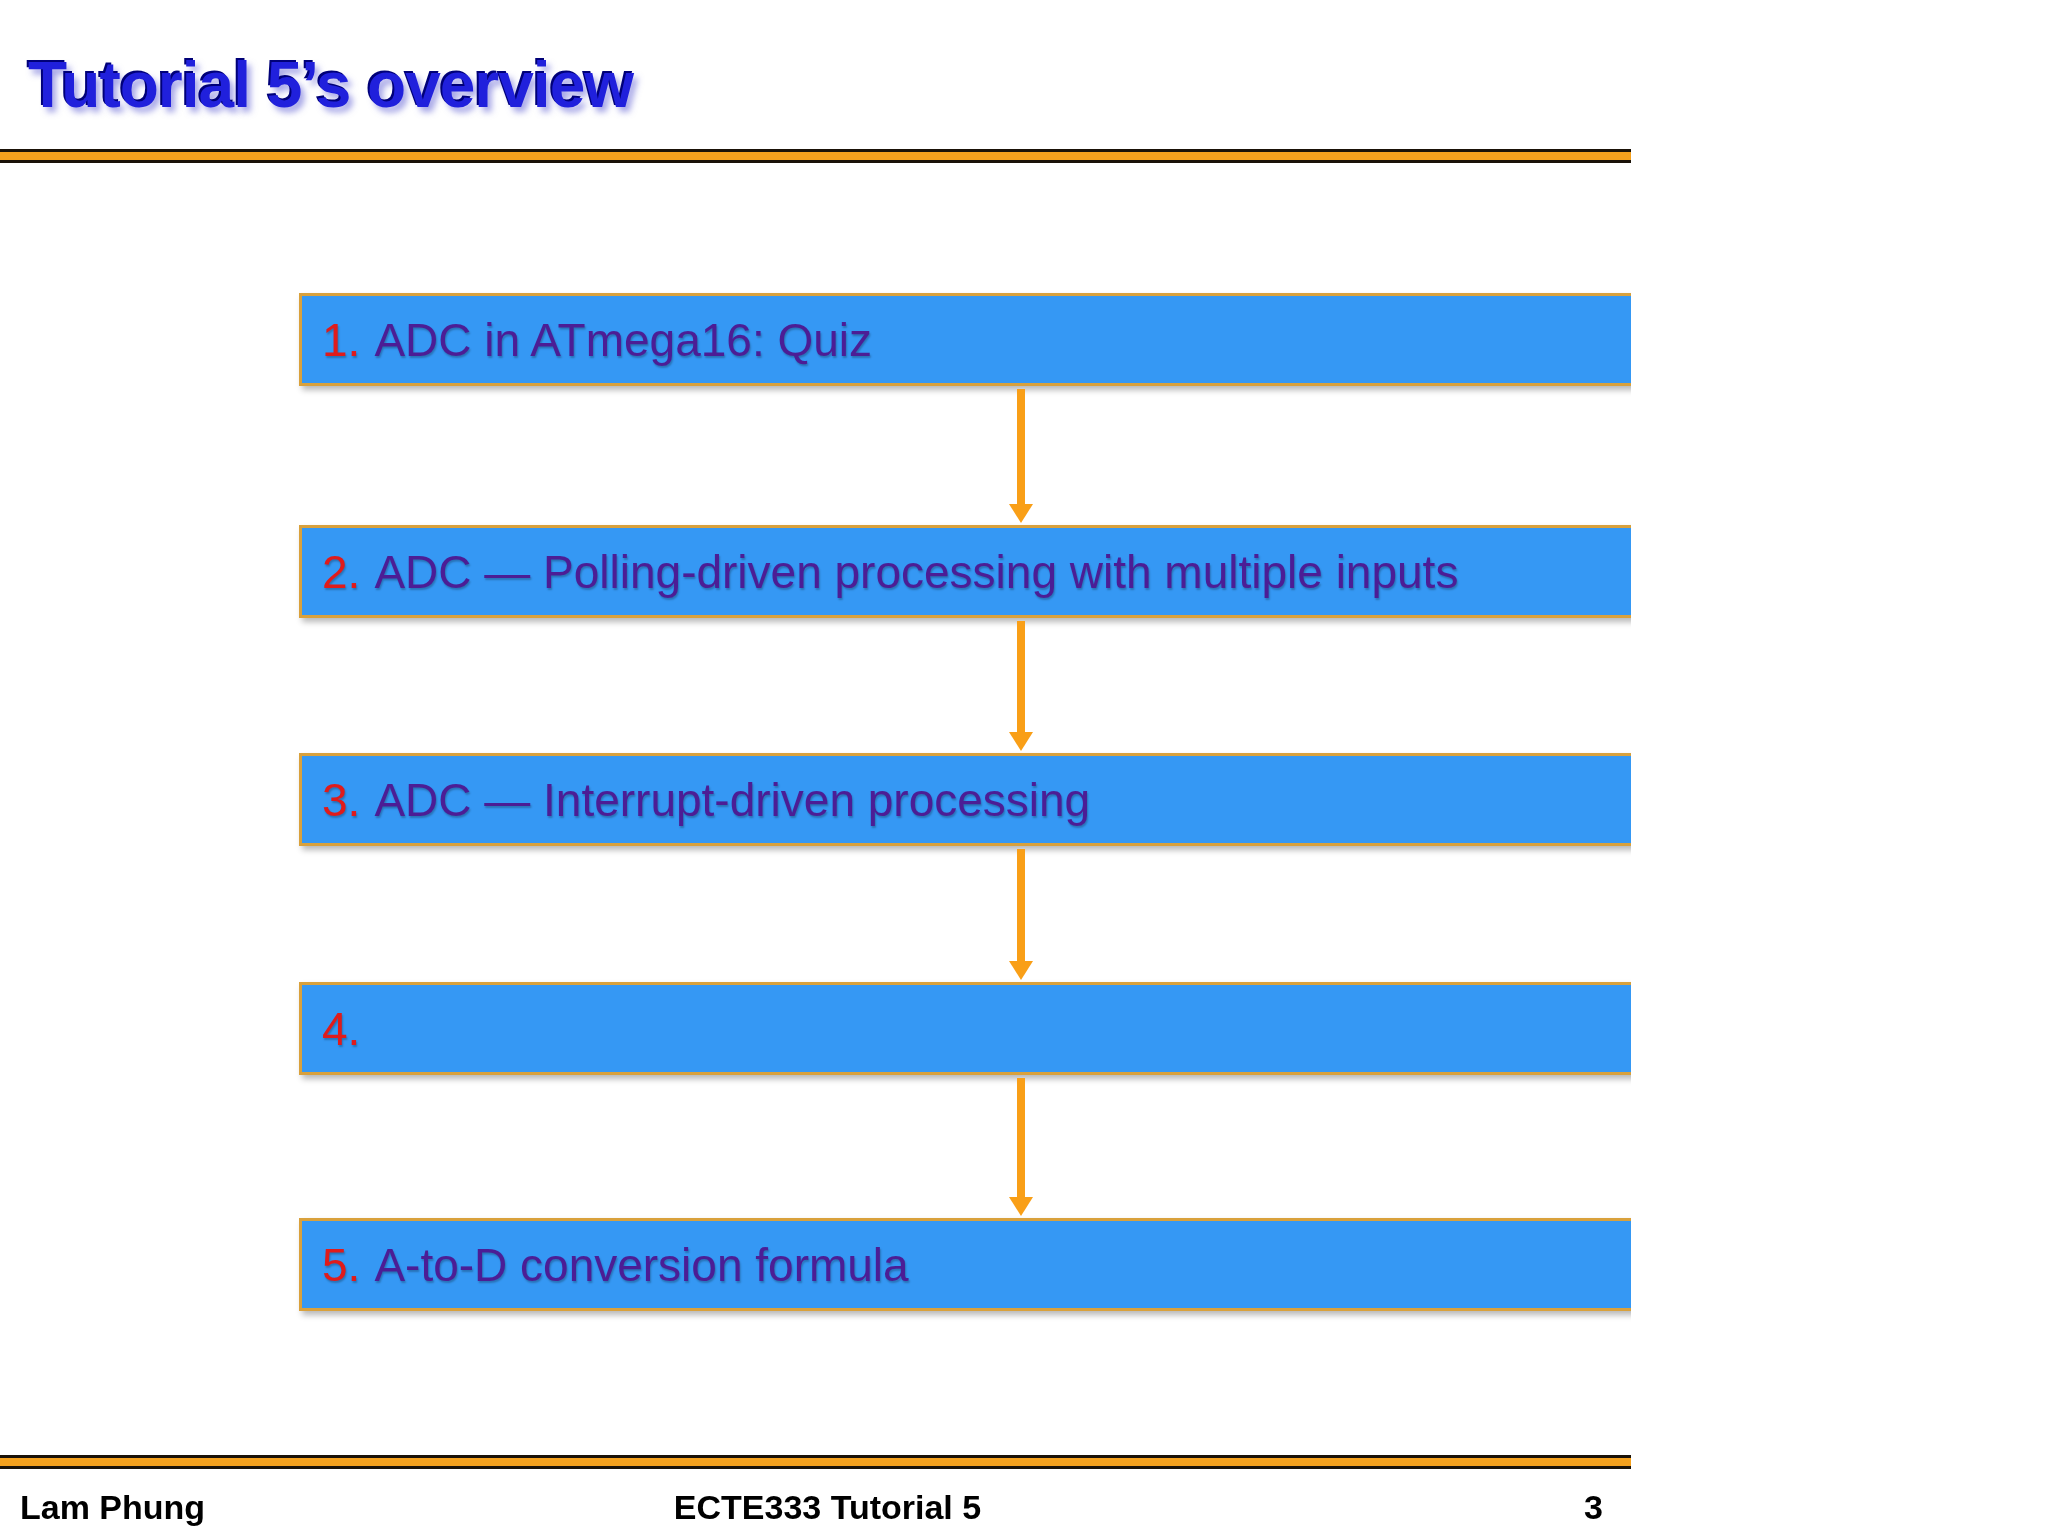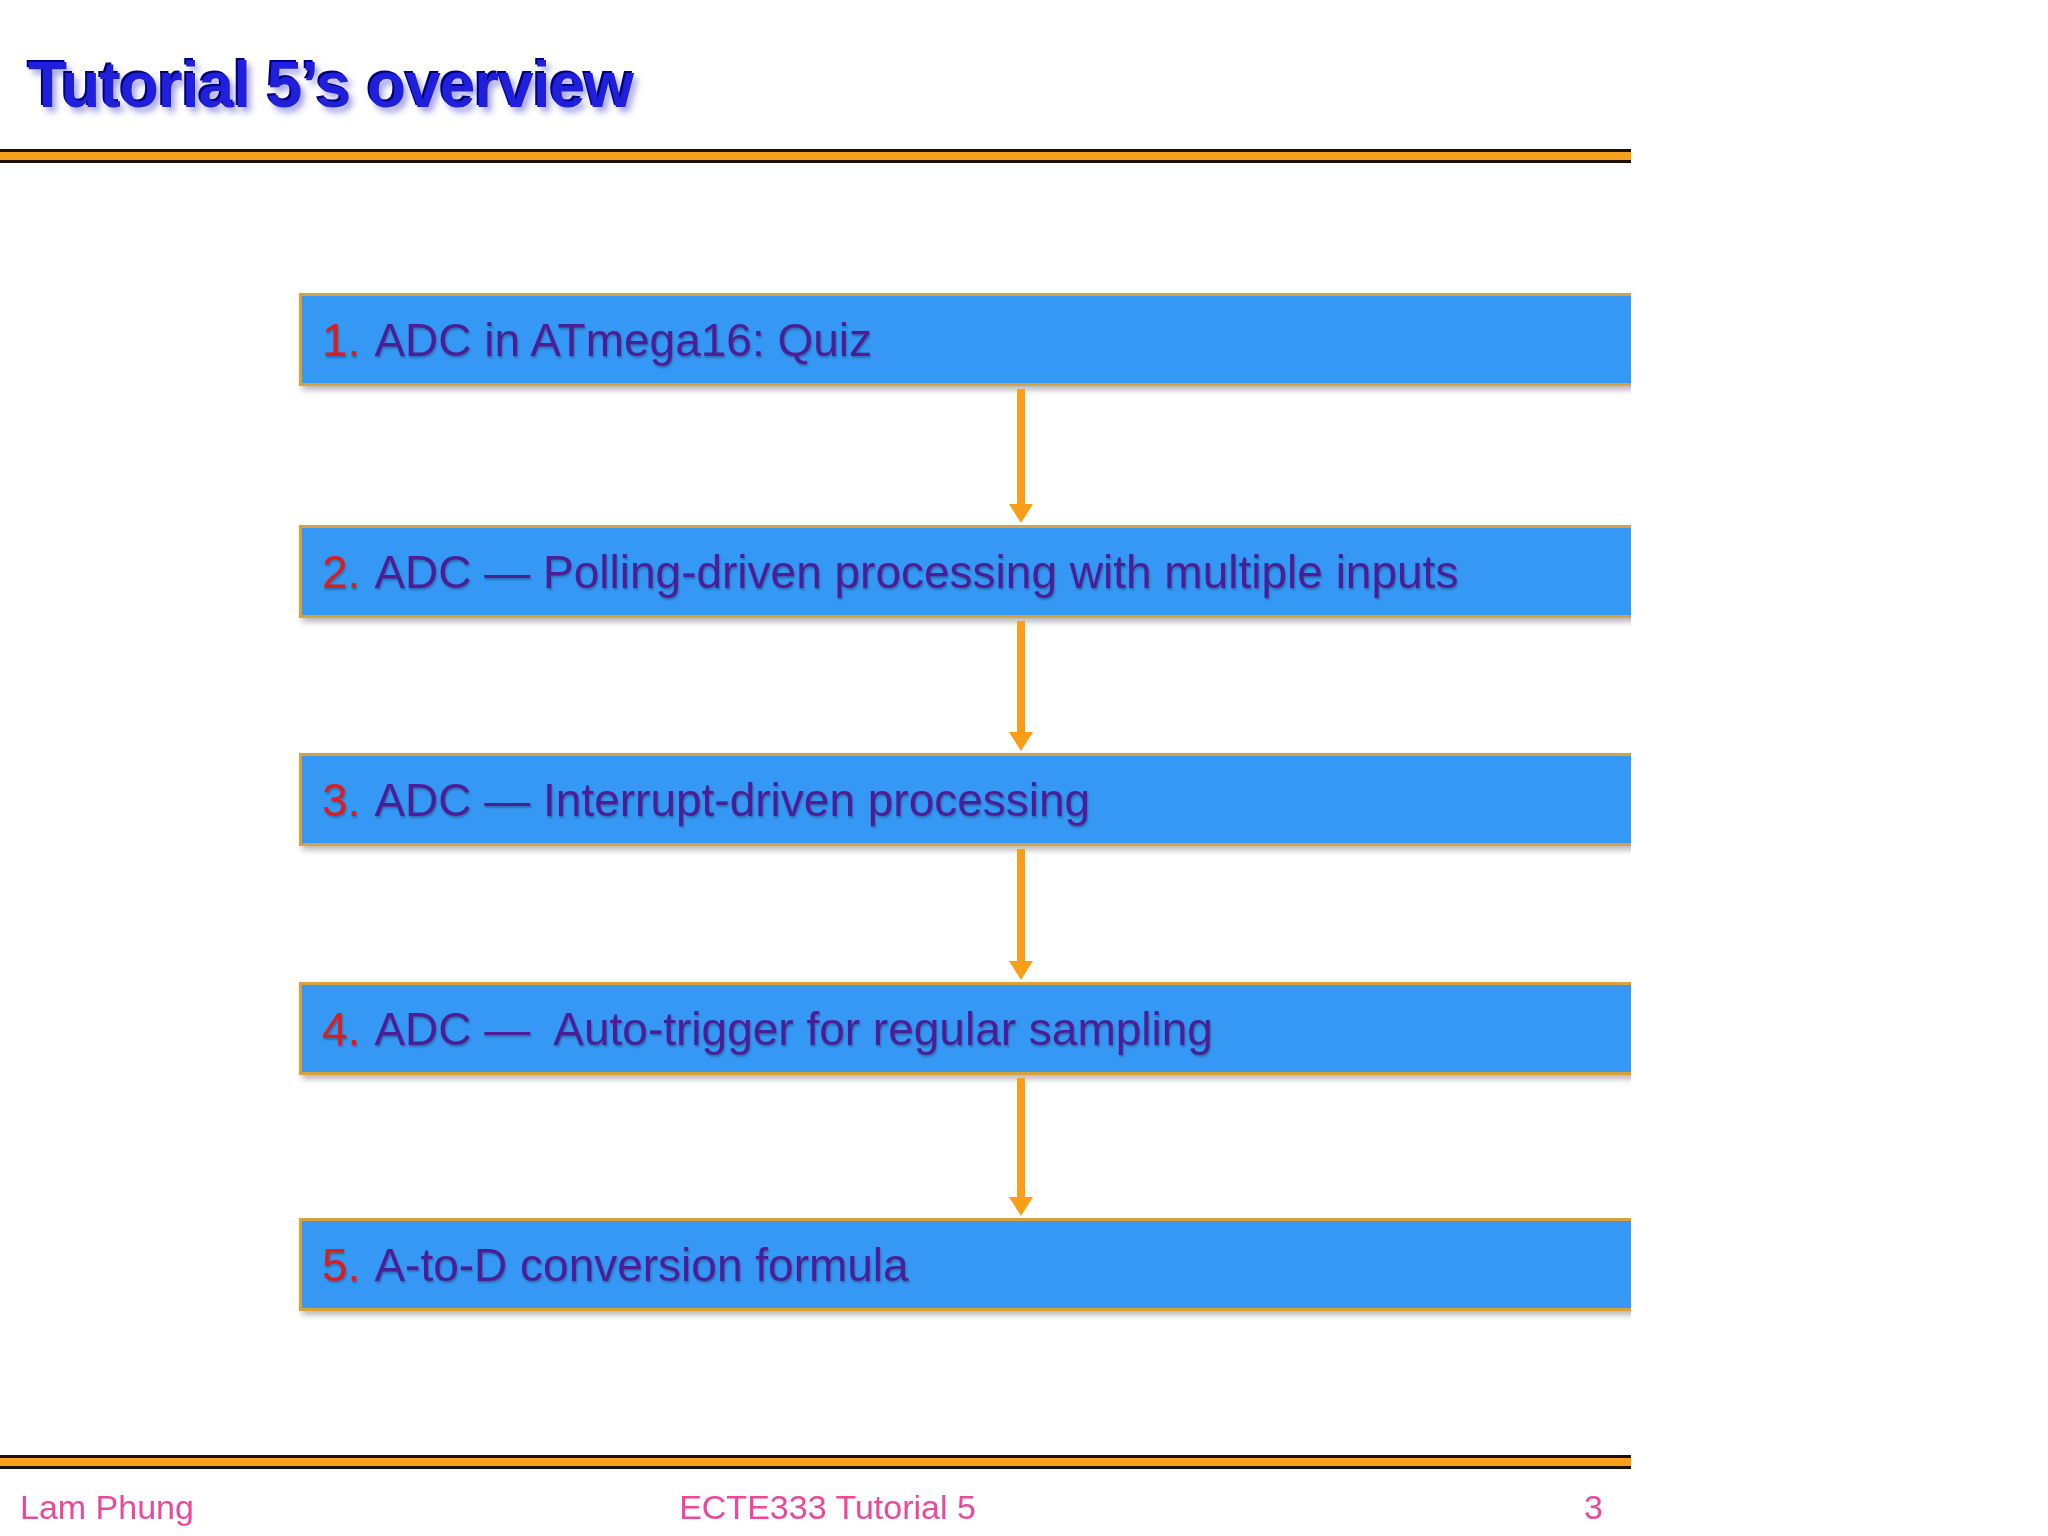--- a/index.html
+++ b/index.html
@@ -70,21 +70,21 @@
     border-top:19px solid #F99F17;
   }
   .arrow-1 { top:389px; height:134px; }
   .arrow-2 { top:621px; height:130px; }
   .arrow-3 { top:849px; height:131px; }
   .arrow-4 { top:1078px; height:138px; }
 
   
   .footer-text {
     position:absolute; top:1488px;
-    font-size:34px; font-weight:normal; color:#ec4899;
+    font-size:34px; font-weight:bold; color:#000000;
     white-space:nowrap;
   }
   .footer-author { left:20px; }
   .footer-course { left:12px; width:100%; text-align:center; }
   .footer-page  { right:28px; }
 </style>
 </head>
 <body>
 
 <div class="slide">
@@ -118,21 +118,20 @@
     <span class="label">ADC — Interrupt-driven processing</span>
   </div>
 
   <div class="arrow arrow-3">
     <div class="shaft"></div>
     <div class="head"></div>
   </div>
 
   <div class="flow-box box-4">
     <span class="num">4.</span>
-    <span class="label">ADC —  Auto-trigger for regular sampling</span>
   </div>
 
   <div class="arrow arrow-4">
     <div class="shaft"></div>
     <div class="head"></div>
   </div>
 
   <div class="flow-box box-5">
     <span class="num">5.</span>
     <span class="label">A-to-D conversion formula</span>

